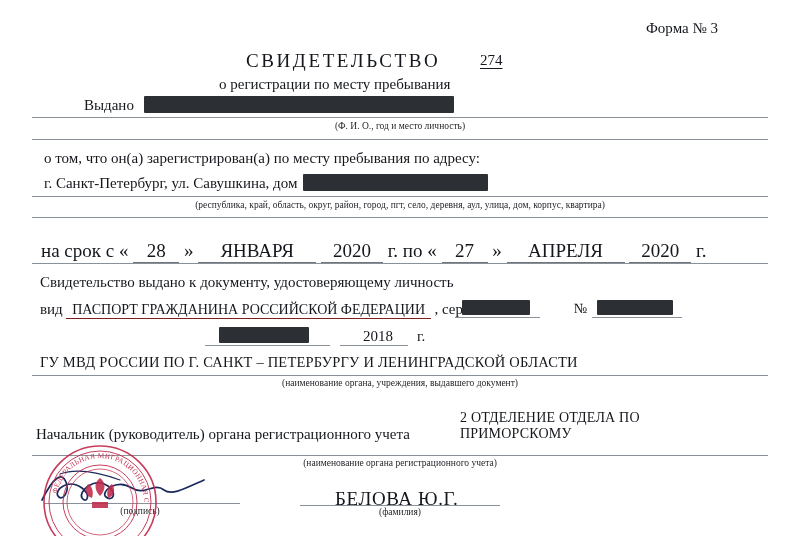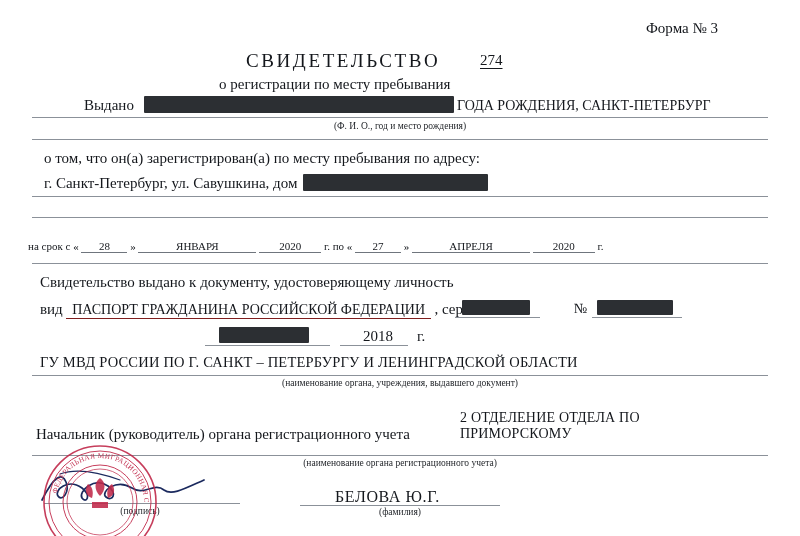--- a/index.html
+++ b/index.html
@@ -106,23 +106,23 @@
     top: 174px;
     width: 185px;
     height: 17px;
   }
   #rule-3 { left: 32px; top: 196px; width: 736px; }
   #rule-4 { left: 32px; top: 217px; width: 736px; }
   #caption-address { left: 32px; top: 200px; width: 736px; }
 
   
   #term-row {
-    left: 28px;
+    left: 41px;
     top: 240px;
-    font-size: 11px;
+    font-size: 19px;
     white-space: nowrap;
   }
   #term-row .u {
     display: inline-block;
     border-bottom: 1px solid #6f757d;
     text-align: center;
   }
   .w-day { width: 46px; }
   .w-month { width: 118px; }
   .w-year { width: 62px; }
@@ -196,21 +196,21 @@
   }
   #rule-7 { left: 32px; top: 455px; width: 736px; }
   #caption-reg-body { left: 32px; top: 458px; width: 736px; }
 
   
   #sig-line { left: 44px; top: 503px; width: 196px; }
   #caption-signature { left: 80px; top: 506px; width: 120px; }
   #name-value {
     left: 335px;
     top: 488px;
-    font-size: 16px;
+    font-size: 19px;
     letter-spacing: 0.6px;
   }
   #name-line { left: 300px; top: 505px; width: 200px; }
   #caption-surname { left: 340px; top: 507px; width: 120px; }
 
   
   #signature-mark {
     left: 36px;
     top: 466px;
     width: 190px;
@@ -232,29 +232,29 @@
 
 <div class="page">
 
   <div class="abs" id="form-no">Форма № 3</div>
   <div class="abs" id="cert-title">СВИДЕТЕЛЬСТВО</div>
   <div class="abs" id="cert-number">274</div>
   <div class="abs" id="cert-subtitle">о регистрации по месту пребывания</div>
 
   <div class="abs" id="issued-label">Выдано</div>
   <div class="abs redact" id="issued-redact"></div>
-  <div class="abs" id="issued-tail">ГОДА РОЖДЕНИЯ, САНКТ-ПЕТЕРБУРГ</div>
   <div class="rule" id="rule-1"></div>
-  <div class="abs small-caption" id="caption-fio">(Ф. И. О., год и место рождения)</div>
+  <div class="abs small-caption" id="caption-fio">(Ф. И. О., год и место личность)</div>
   <div class="rule" id="rule-2"></div>
 
   <div class="abs" id="registered-line">о том, что он(а) зарегистрирован(а) по месту пребывания по адресу:</div>
   <div class="abs" id="address-line">г. Санкт-Петербург, ул. Савушкина, дом</div>
   <div class="abs redact" id="address-redact"></div>
   <div class="rule" id="rule-3"></div>
+  <div class="abs small-caption" id="caption-address">(республика, край, область, округ, район, город, пгт, село, деревня, аул, улица, дом, корпус, квартира)</div>
   <div class="rule" id="rule-4"></div>
 
   <div class="abs" id="term-row">
     <span>на срок с</span>
     <span>«</span>
     <span class="u w-day">28</span>
     <span>»</span>
     <span class="u w-month">ЯНВАРЯ</span>
     <span class="u w-year">2020</span>
     <span>г.</span>

